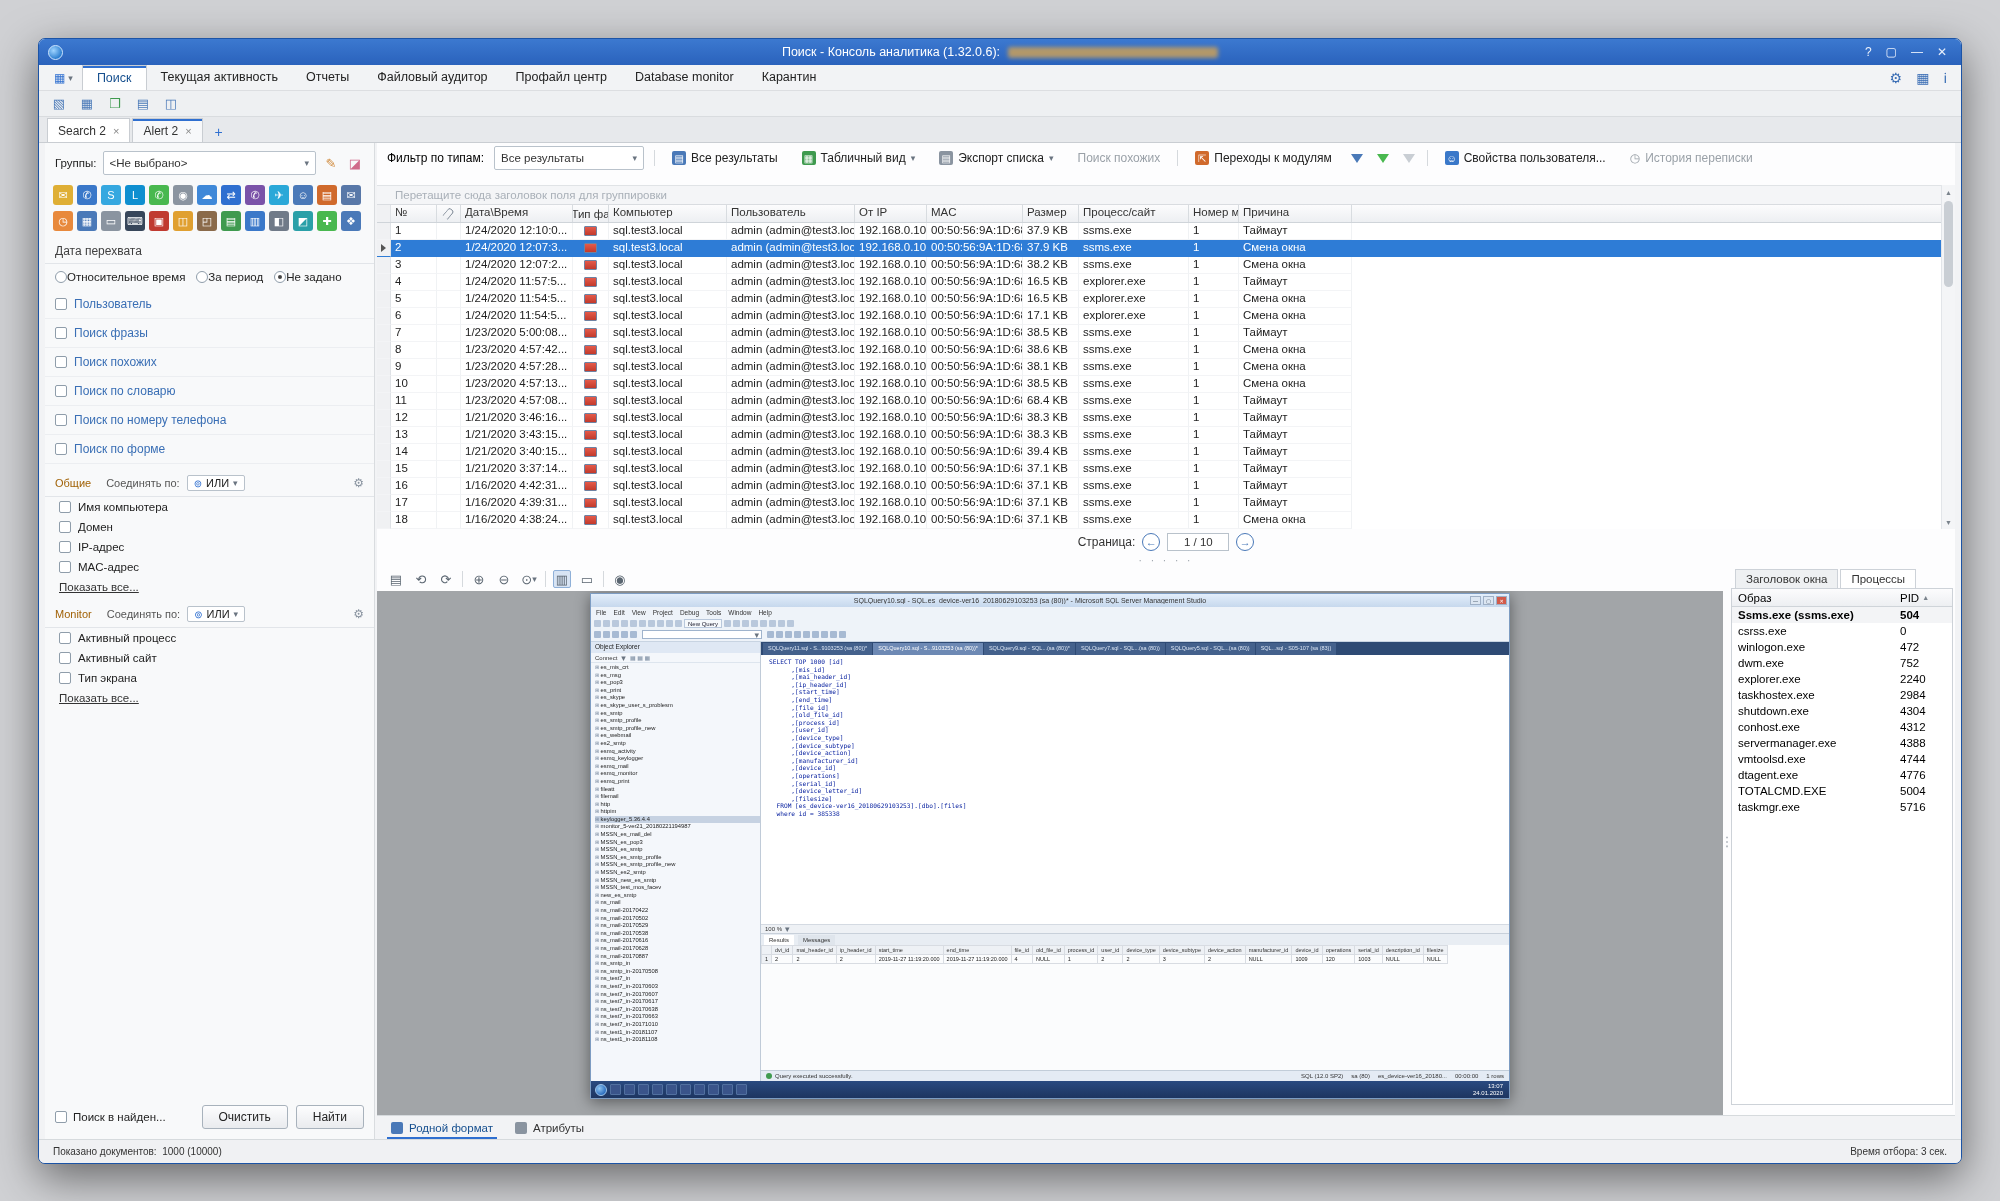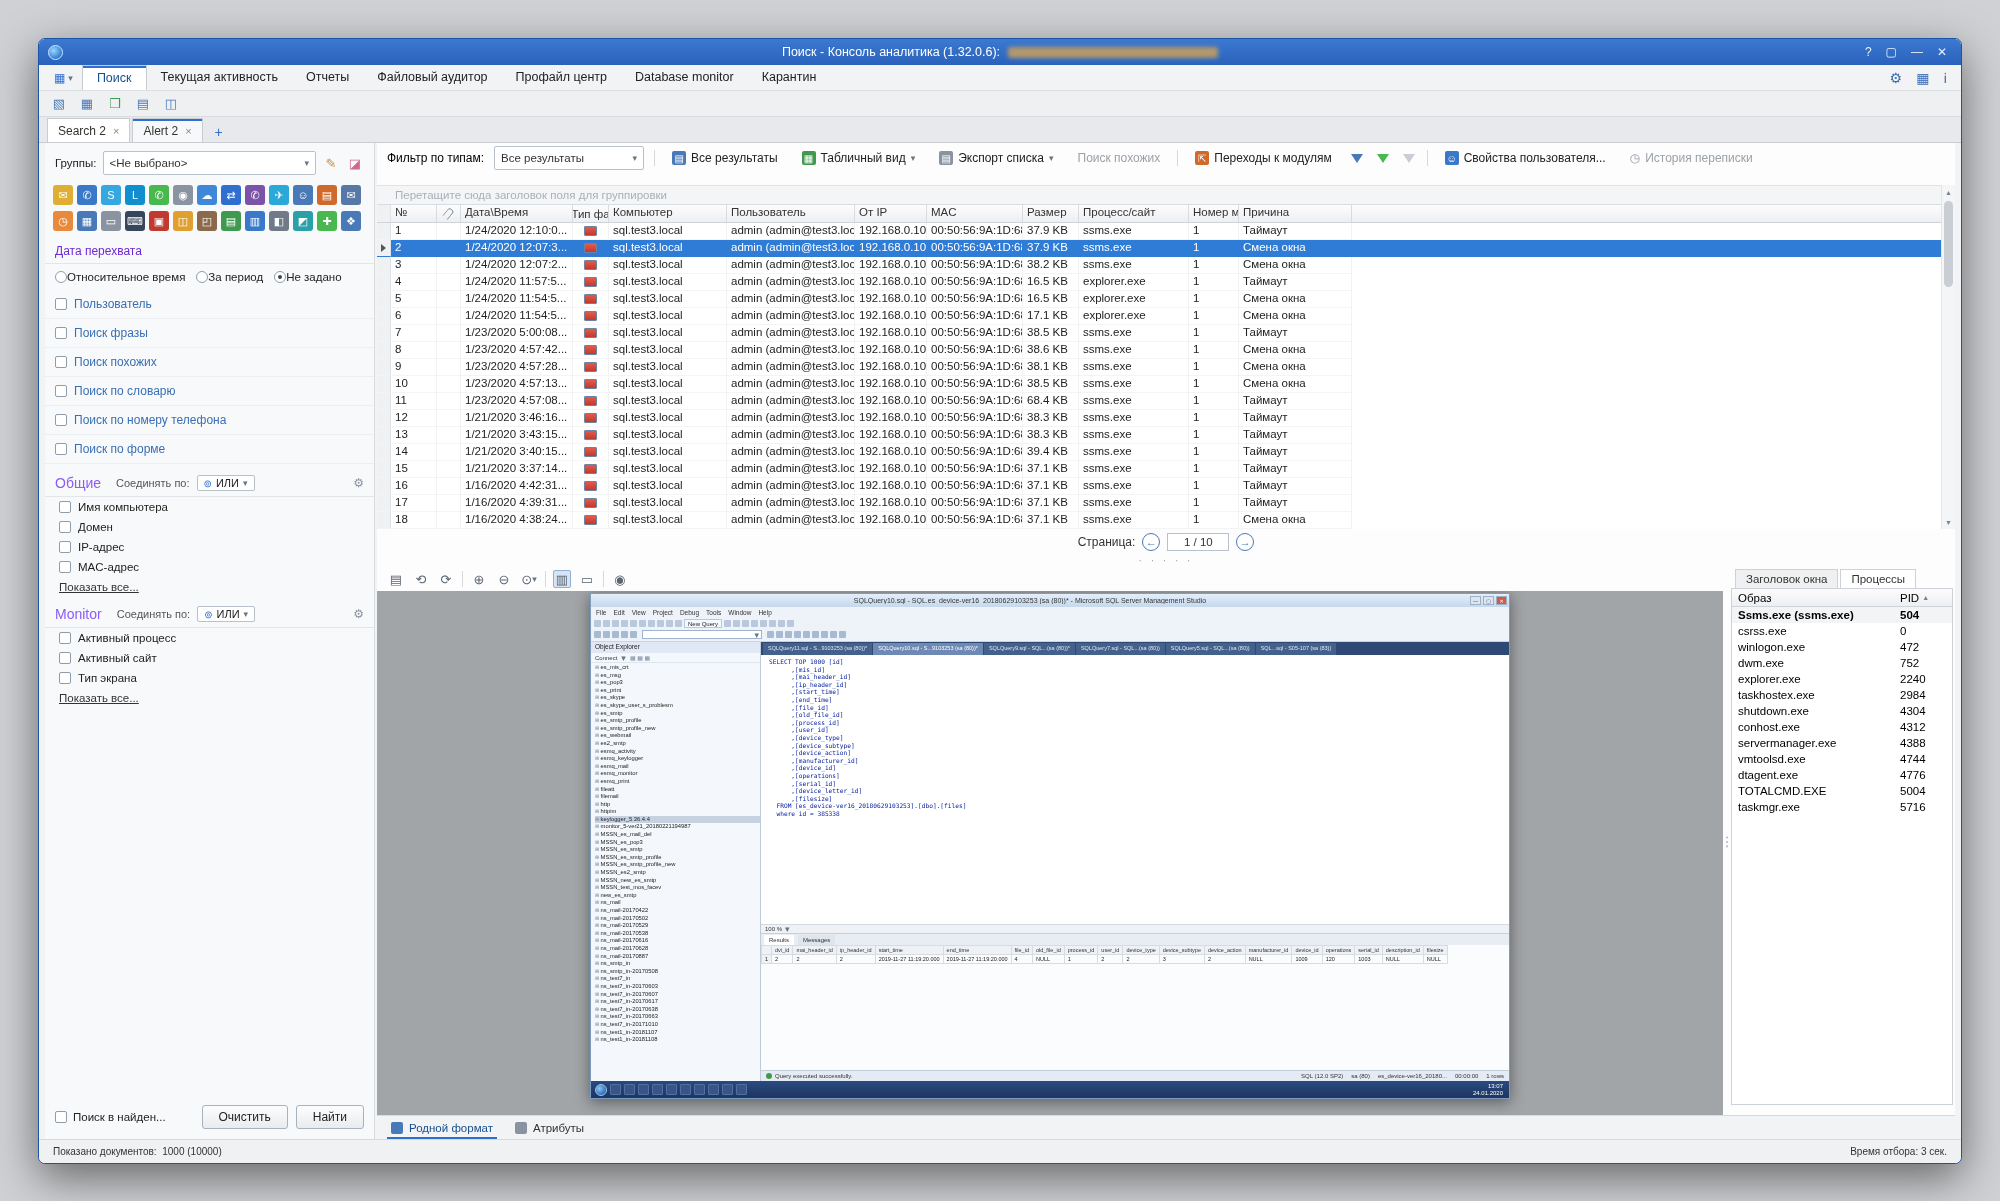--- a/index.html
+++ b/index.html
@@ -55,34 +55,34 @@
     background:#f8f9fa; border-right:1px solid #d9dcdf; font-size:11.5px; color:#222; }
   .groups-row { display:flex; align-items:center; gap:6px; padding:8px 10px 6px; }
   .sel { height:24px; background:#fff; border:1px solid #b9c2cb; border-radius:2px;
     display:flex; align-items:center; padding:0 6px; font-size:11.5px; color:#333; }
   .sel .car { margin-left:auto; color:#6a7480; font-size:9px; padding-left:6px; }
   .groups-row .sel { flex:1; }
   .mini-ic { width:18px; height:18px; display:flex; align-items:center; justify-content:center; font-size:13px; }
   .icon-grid { display:grid; grid-template-columns:repeat(13,22px); gap:2px; padding:4px 8px 2px; }
   .ticon { width:20px; height:20px; border-radius:3px; display:flex; align-items:center;
     justify-content:center; color:#fff; font-size:11px; }
-  .sec-h { color:#6d28d9; font-size:12px; padding:11px 10px 5px; border-bottom:1px solid #e2e5e9;
+  .sec-h { color:#404040; font-size:12px; padding:11px 10px 5px; border-bottom:1px solid #e2e5e9;
     display:flex; align-items:center; gap:6px; }
   .radio-row { display:flex; gap:11px; padding:7px 10px; align-items:center; flex-wrap:nowrap; }
   .rb { width:12px; height:12px; border:1px solid #8f9daa; border-radius:50%; background:#fff;
     display:inline-block; position:relative; flex:0 0 auto; }
   .rb.on::after { content:""; position:absolute; left:3px; top:3px; width:4px; height:4px;
     border-radius:50%; background:#444; }
   .ropt { display:flex; align-items:center; white-space:nowrap;text-align:right; }
   .cb { width:12px; height:12px; border:1px solid #8f9daa; border-radius:2px; background:#fff;
     display:inline-block; flex:0 0 auto; }
   .chk-sec { display:flex; align-items:center; gap:7px; color:#3a6fb5; font-size:12px;
     padding:7px 10px; border-bottom:1px solid #eceef1; }
   .grp-h { display:flex; align-items:center; gap:7px; padding:11px 10px 5px; border-bottom:1px solid #e2e5e9; }
-  .grp-h .t { color:#8b5cf6; font-size:14px; }
+  .grp-h .t { color:#a16207; font-size:11px; }
   .join-lbl { color:#555; font-size:11px; margin-left:8px; }
   .join-pill { display:flex; align-items:center; gap:4px; border:1px solid #b9c2cb; background:#fff;
     border-radius:2px; padding:1px 6px; font-size:11px; color:#222; }
   .join-pill .jico { color:#2f6fd0; font-size:10px; }
   .gear { margin-left:auto; color:#8a94a0; font-size:12px; }
   .chk-item { display:flex; align-items:center; gap:7px; padding:4px 10px 4px 14px; }
   .showall { padding:4px 14px 2px; color:#333; text-decoration:underline; }
   .lfooter { position:absolute; left:10px; right:10px; bottom:10px; display:flex; align-items:center; gap:8px; }
   .lfooter .found { display:flex; align-items:center; gap:6px; flex:1; }
   .btn { height:24px; padding:0 16px; background:linear-gradient(#fdfdfe,#e9ebee);

